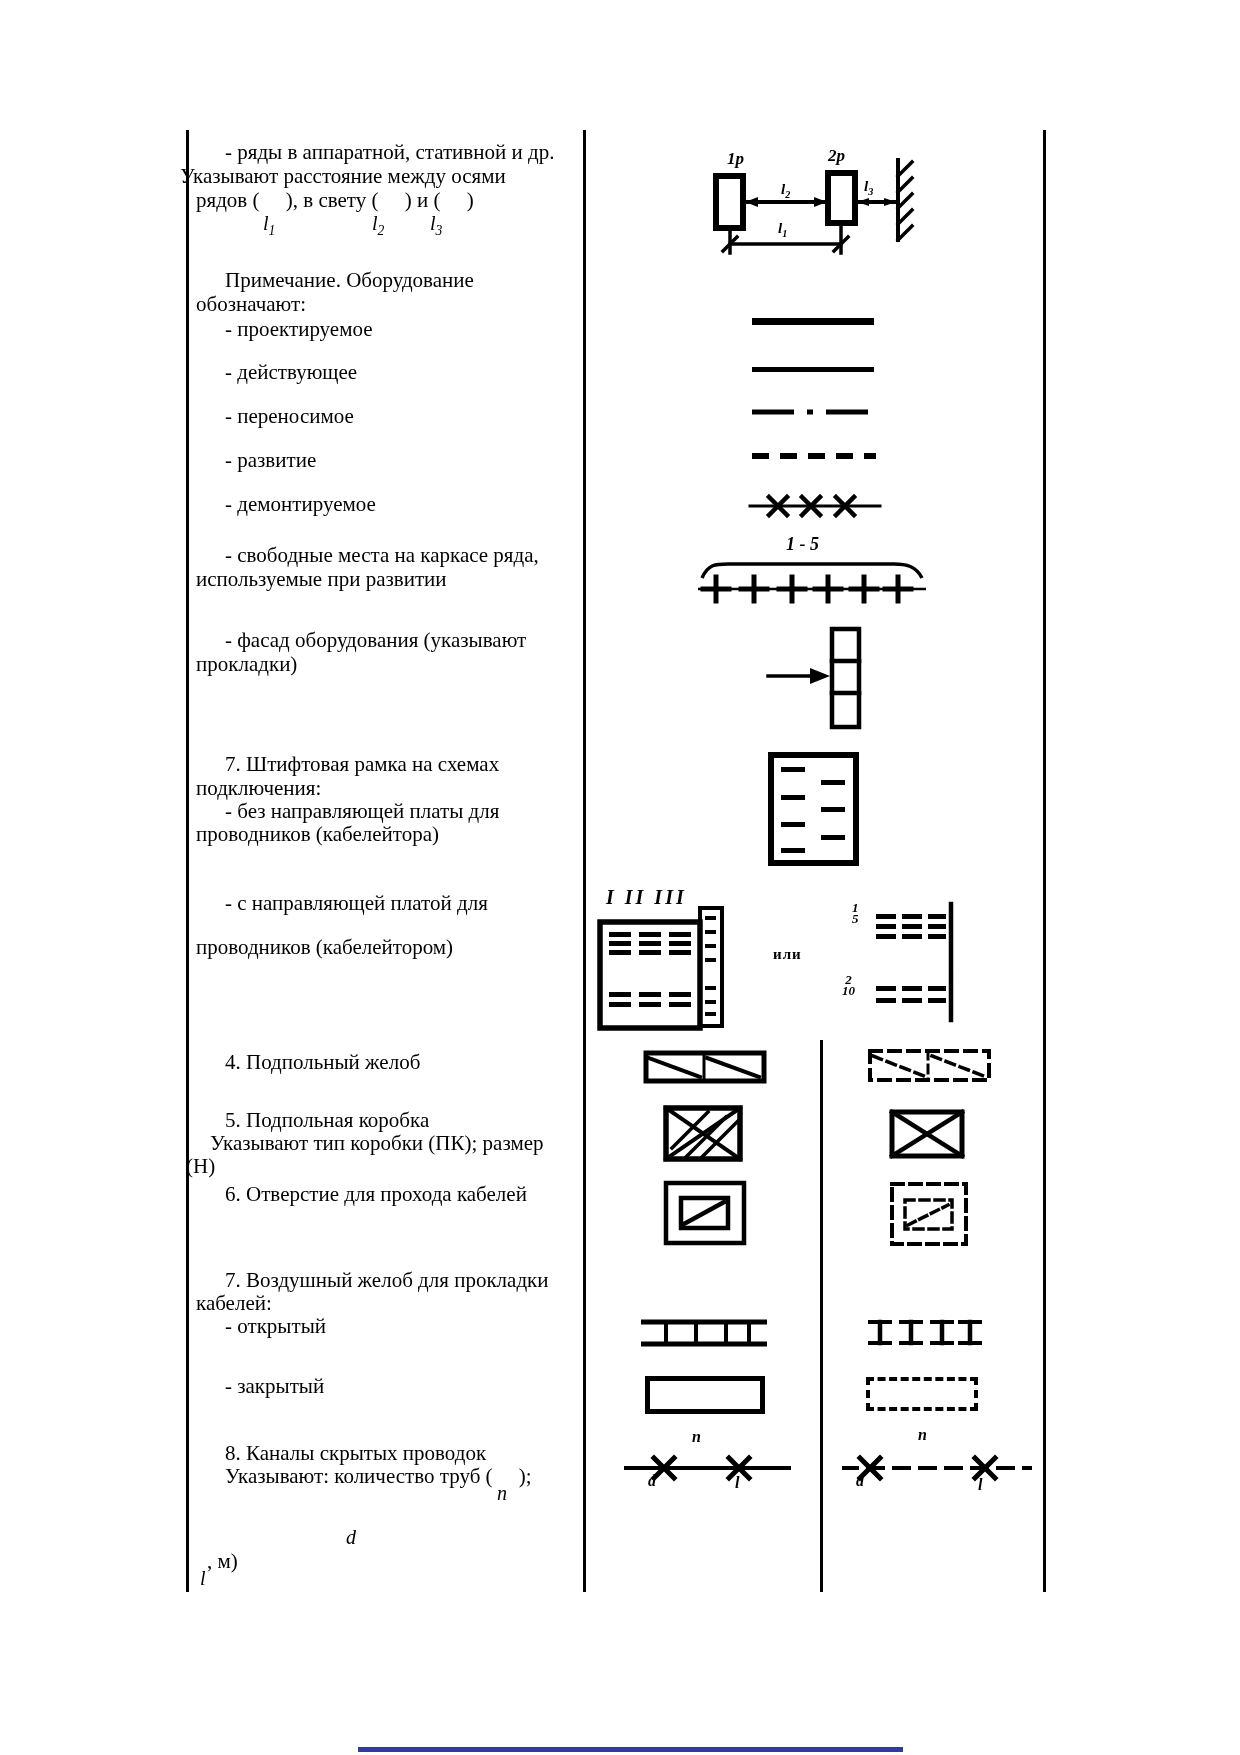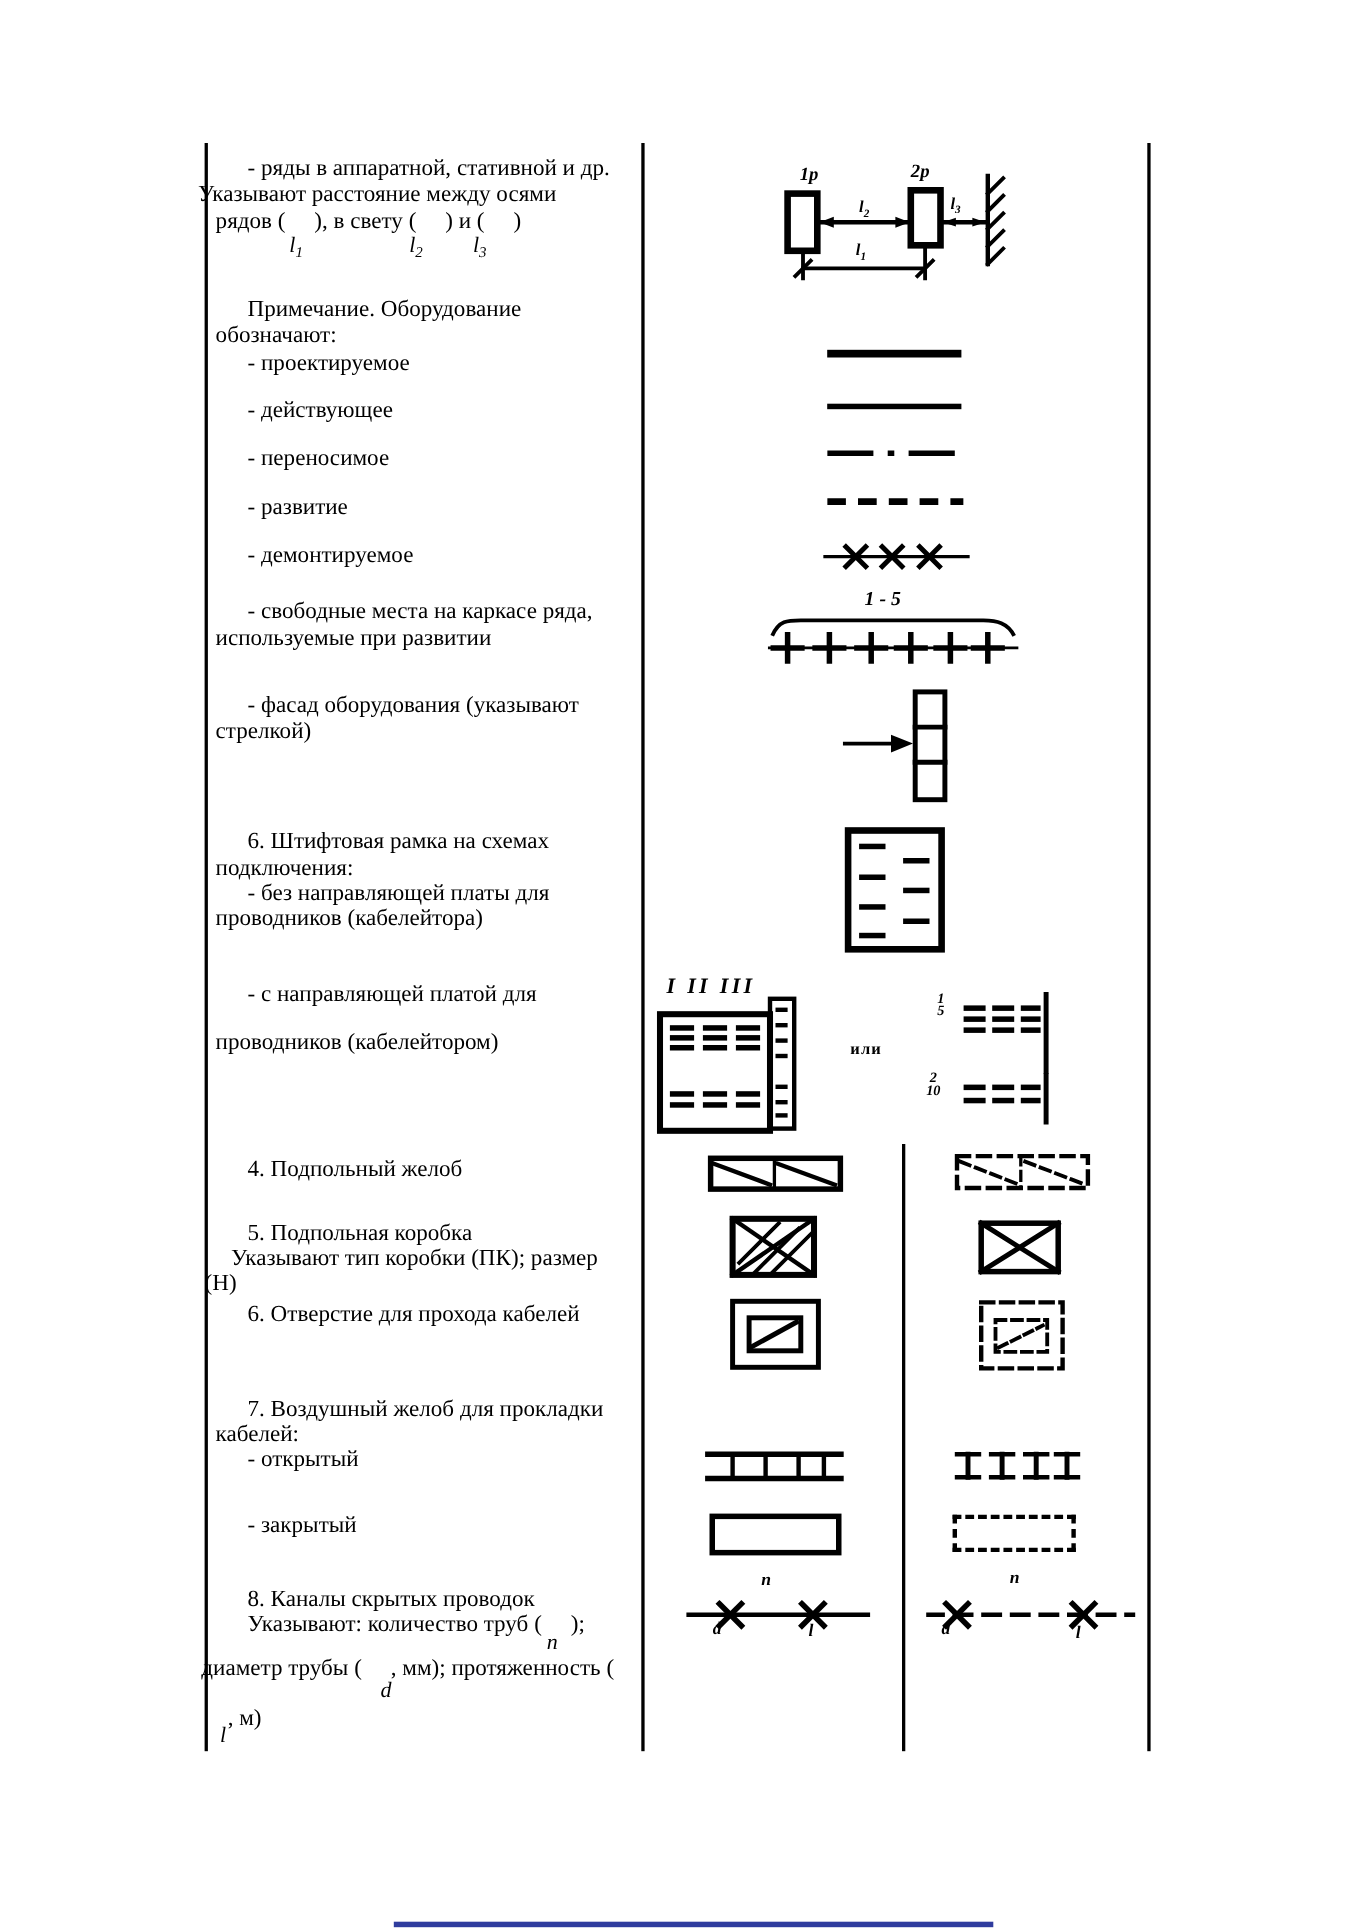--- a/index.html
+++ b/index.html
@@ -51,44 +51,43 @@
   <div class="txt" style="left:225px; top:268px;">Примечание. Оборудование</div>
   <div class="txt" style="left:196px; top:292px;">обозначают:</div>
   <div class="txt" style="left:225px; top:317px;">- проектируемое</div>
   <div class="txt" style="left:225px; top:360px;">- действующее</div>
   <div class="txt" style="left:225px; top:404px;">- переносимое</div>
   <div class="txt" style="left:225px; top:448px;">- развитие</div>
   <div class="txt" style="left:225px; top:492px;">- демонтируемое</div>
   <div class="txt" style="left:225px; top:543px;">- свободные места на каркасе ряда,</div>
   <div class="txt" style="left:196px; top:567px;">используемые при развитии</div>
   <div class="txt" style="left:225px; top:628px;">- фасад оборудования (указывают</div>
-  <div class="txt" style="left:196px; top:652px;">стрелкой)</div>
-
-  <div class="txt" style="left:225px; top:752px;">6. Штифтовая рамка на схемах</div>
+  <div class="txt" style="left:196px; top:652px;">прокладки)</div>
+
+  <div class="txt" style="left:225px; top:752px;">7. Штифтовая рамка на схемах</div>
   <div class="txt" style="left:196px; top:776px;">подключения:</div>
   <div class="txt" style="left:225px; top:799px;">- без направляющей платы для</div>
   <div class="txt" style="left:196px; top:822px;">проводников (кабелейтора)</div>
   <div class="txt" style="left:225px; top:891px;">- с направляющей платой для</div>
   <div class="txt" style="left:196px; top:915px;margin-top:20px;">проводников (кабелейтором)</div>
 
   <div class="txt" style="left:225px; top:1050px;">4. Подпольный желоб</div>
   <div class="txt" style="left:225px; top:1108px;">5. Подпольная коробка</div>
   <div class="txt" style="left:210px; top:1131px;">Указывают тип коробки (ПК); размер</div>
   <div class="txt" style="left:186px; top:1154px;">(Н)</div>
   <div class="txt" style="left:225px; top:1182px;">6. Отверстие для прохода кабелей</div>
 
   <div class="txt" style="left:225px; top:1268px;">7. Воздушный желоб для прокладки</div>
   <div class="txt" style="left:196px; top:1291px;">кабелей:</div>
   <div class="txt" style="left:225px; top:1314px;">- открытый</div>
   <div class="txt" style="left:225px; top:1374px;">- закрытый</div>
 
   <div class="txt" style="left:225px; top:1441px;">8. Каналы скрытых проводок</div>
   <div class="txt" style="left:225px; top:1464px;">Указывают: количество труб (&nbsp;&nbsp;&nbsp;&nbsp;&nbsp;);</div>
   <span class="mvar" style="left:497px; top:1482px;">n</span>
-  <div class="txt" style="left:183px; top:1504px;">диаметр трубы (&nbsp;&nbsp;&nbsp;&nbsp;&nbsp;, мм); протяженность (</div>
   <span class="mvar" style="left:346px; top:1526px;">d</span>
   <div class="txt" style="left:207px; top:1549px;">, м)</div>
   <span class="mvar" style="left:200px; top:1567px;">l</span>
 
   <svg class="sym" style="left:698px; top:136px;" width="235" height="122" viewBox="0 0 235 122">
     <g stroke="#000" fill="none" stroke-linecap="square">
       <rect x="18" y="40" width="27" height="52" stroke-width="6"></rect>
       <rect x="130" y="37" width="27" height="50" stroke-width="6"></rect>
       <line x1="47" y1="66" x2="129" y2="66" stroke-width="4"></line>
       <line x1="159" y1="66" x2="198" y2="66" stroke-width="4"></line>

